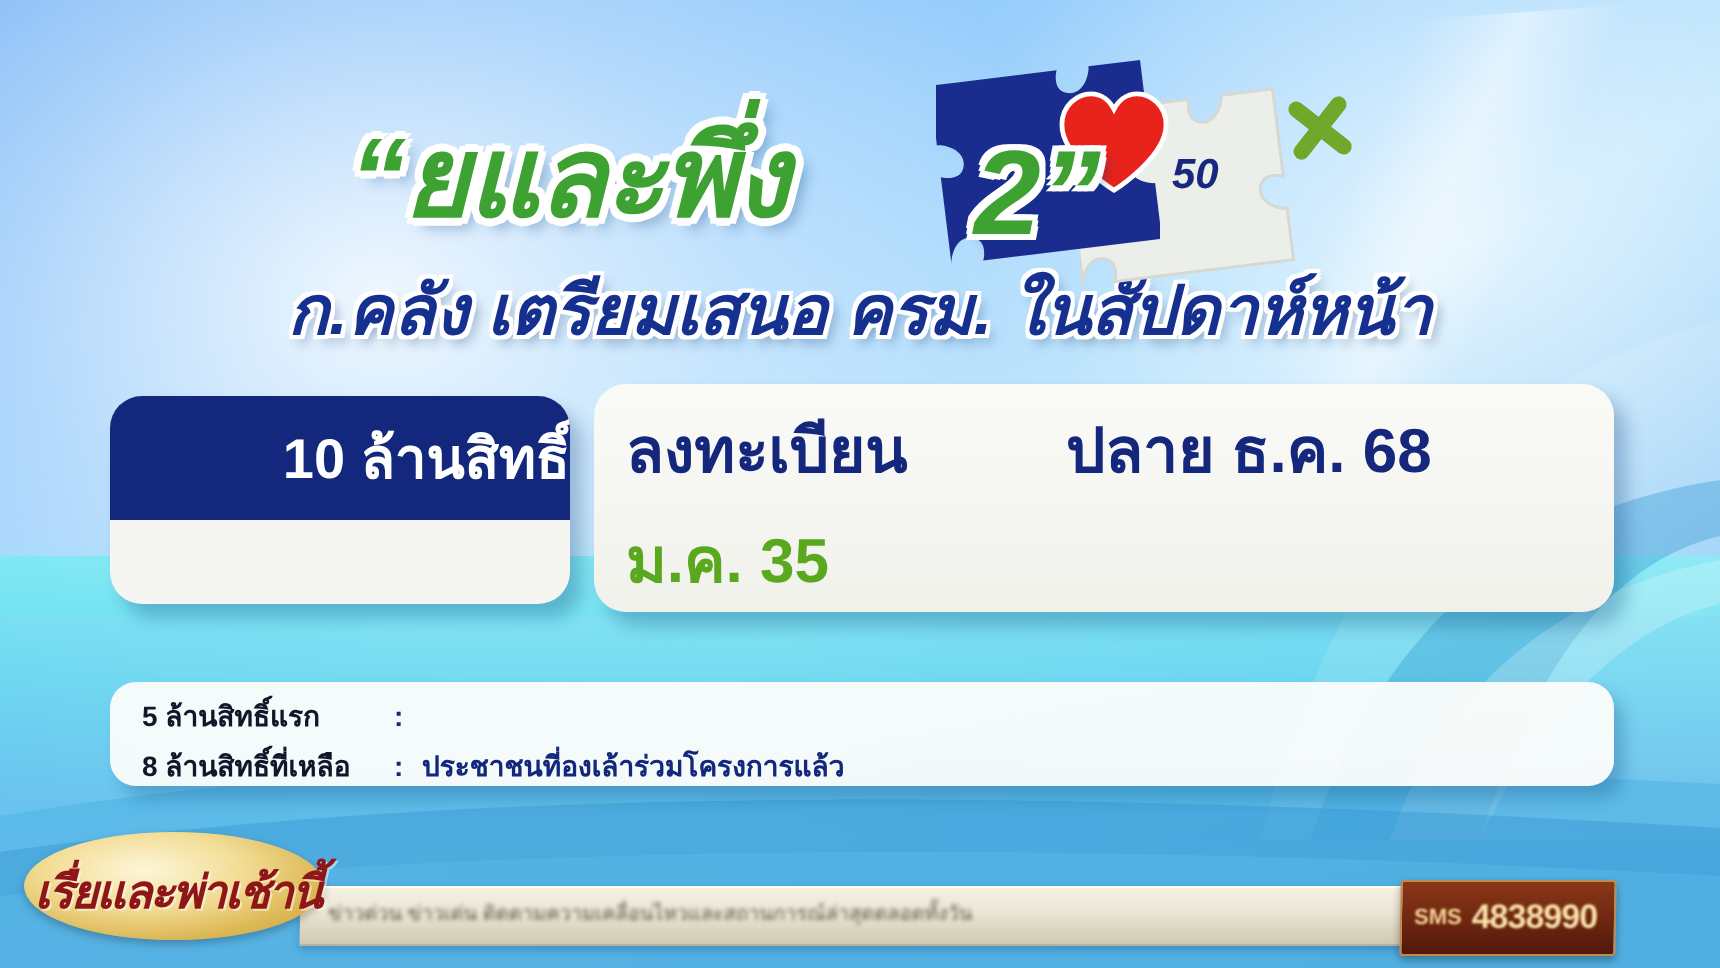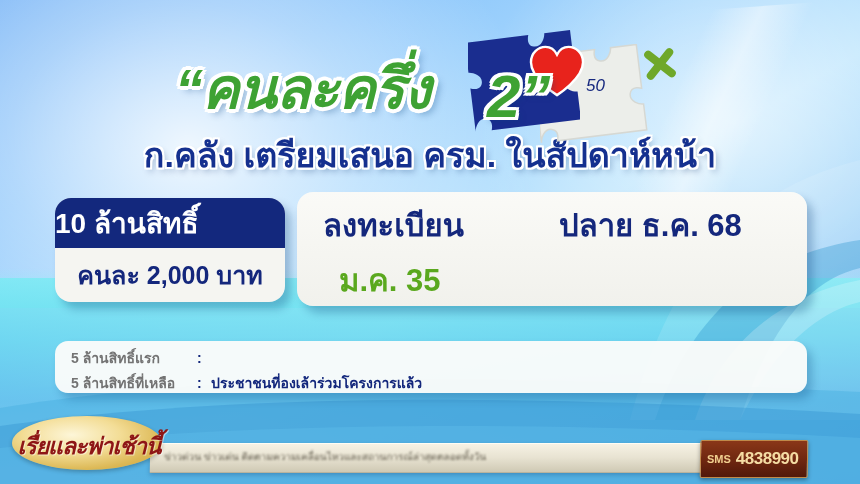--- a/index.html
+++ b/index.html
@@ -62,72 +62,72 @@
     z-index:6;white-space:nowrap;
   }
   
   .puz{position:absolute;}
   .puz-blue{left:468px;top:12px;z-index:3;}
   .puz-white{left:540px;top:26px;z-index:2;}
   .heart{position:absolute;left:528px;top:26px;z-index:4;width:58px;height:54px;}
   .plus-mark{position:absolute;left:640px;top:26px;z-index:5;width:40px;height:40px;}
   .fifty{
     position:absolute;left:586px;top:58px;z-index:5;
-    font-size:17px;font-weight:normal;color:#17297f;font-style:italic;
+    font-size:21px;font-weight:bold;color:#17297f;font-style:italic;
   }
 
   .subtitle{
     position:absolute;left:0;right:0;top:128px;text-align:center;
-    font-size:34px;font-weight:bold;color:#15308f;
+    font-size:34px;font-weight:bold;font-style:italic;color:#15308f;
     text-shadow:
       -2px 0 0 #fff,2px 0 0 #fff,0 -2px 0 #fff,0 2px 0 #fff,
       -2px -2px 0 #fff,2px -2px 0 #fff,-2px 2px 0 #fff,2px 2px 0 #fff,
       3px 4px 6px rgba(0,40,100,.35);
     white-space:nowrap;
   }
 
   
   .panel{
     position:absolute;border-radius:16px;overflow:hidden;
     background:#f5f5f1;
     box-shadow:6px 7px 9px rgba(0,55,110,.28);
   }
   .panel-left{left:55px;top:198px;width:230px;height:104px;}
   .panel-left .phead{
-    height:50px;background:#13287d;display:flex;align-items:center;justify-content:flex-start;
+    height:62px;background:#13287d;display:flex;align-items:center;justify-content:flex-end;
   }
   .panel-left .phead span{
     color:#fff;font-size:28px;font-weight:bold;white-space:nowrap;
   }
   .panel-left .pbody{
     height:54px;display:flex;align-items:center;justify-content:center;
   }
   .panel-left .pbody span{
     color:#14277c;font-size:25px;font-weight:bold;white-space:nowrap;
   }
 
   .panel-right{left:297px;top:192px;width:510px;height:114px;
     background:linear-gradient(180deg,#fafaf7 0%,#f1f1ec 100%);}
-  .rrow{display:flex;align-items:center;height:55px;padding-left:26px;}
+  .rrow{display:flex;align-items:center;height:55px;padding-left:16px;}
   .rrow .lbl{width:220px;font-size:31px;font-weight:bold;white-space:nowrap;}
-  .rrow .val{font-size:31px;font-weight:bold;white-space:nowrap;margin-left:16px;}
+  .rrow .val{font-size:31px;font-weight:bold;white-space:nowrap;}
   .rrow.r1{padding-top:5px;}
   .rrow.r1 .lbl,.rrow.r1 .val{color:#14277c;}
   .rrow.r2 .lbl,.rrow.r2 .val{color:#5aa81e;}
 
   
   .panel-note{
     left:55px;top:341px;width:752px;height:52px;border-radius:13px;
     background:rgba(252,252,250,.95);
     box-shadow:5px 6px 8px rgba(0,55,110,.25);
     padding:0;
   }
   .nrow{display:flex;align-items:center;height:25px;padding-left:16px;}
   .nrow.n1{padding-top:4px;}
-  .nrow .nlead{width:126px;font-size:14px;font-weight:bold;color:#737373;white-space:nowrap;}
+  .nrow .nlead{width:126px;font-size:14px;font-weight:bold;color:#0f172a;white-space:nowrap;}
   .nrow .nsep{width:14px;font-size:14px;font-weight:bold;color:#13277c;}
   .nrow .ntext{font-size:14px;font-weight:bold;color:#13277c;white-space:nowrap;}
 
   
   .show-logo{
     position:absolute;left:4px;top:412px;width:166px;height:62px;z-index:9;
   }
   .logo-oval{
     position:absolute;left:8px;top:4px;width:150px;height:54px;border-radius:50%;
     background:radial-gradient(ellipse at 40% 35%,#fdf6d8 0%,#f3dd96 38%,#dcb855 70%,#c79f3d 100%);
@@ -213,52 +213,49 @@
 
     <svg class="plus-mark" viewBox="0 0 40 40">
       <g transform="rotate(38 20 20)" stroke="#6fa82a" stroke-width="8" stroke-linecap="round">
         <line x1="20" y1="5" x2="20" y2="35"></line>
         <line x1="5" y1="20" x2="35" y2="20"></line>
       </g>
     </svg>
 
     <div class="fifty">50</div>
 
-    <div class="title-main">“คนละครึ่ง</div>
+    <div class="title-main">“ยและพึ่ง</div>
     <div class="title-num">2”</div>
   </div>
 
   <div class="subtitle">ก.คลัง เตรียมเสนอ ครม. ในสัปดาห์หน้า</div>
 
   <div class="panel panel-left">
     <div class="phead">
       <span>10 ล้านสิทธิ์</span>
-    </div>
-    <div class="pbody">
-      <span>คนละ 2,000 บาท</span>
     </div>
   </div>
 
   <div class="panel panel-right">
     <div class="rrow r1">
       <div class="lbl">ลงทะเบียน</div>
       <div class="val">ปลาย ธ.ค. 68</div>
     </div>
     <div class="rrow r2">
       <div class="val">ม.ค. 35</div>
     </div>
   </div>
 
   <div class="panel panel-note">
     <div class="nrow n1">
       <div class="nlead">5 ล้านสิทธิ์แรก</div>
       <div class="nsep">:</div>
     </div>
     <div class="nrow n2">
-      <div class="nlead">5 ล้านสิทธิ์ที่เหลือ</div>
+      <div class="nlead">8 ล้านสิทธิ์ที่เหลือ</div>
       <div class="nsep">:</div>
       <div class="ntext">ประชาชนที่องเล้าร่วมโครงการแล้ว</div>
     </div>
   </div>
 
   <div class="ticker">
     <div class="ticker-text">ข่าวด่วน ข่าวเด่น ติดตามความเคลื่อนไหวและสถานการณ์ล่าสุดตลอดทั้งวัน</div>
   </div>
 
   <div class="sms-badge">

